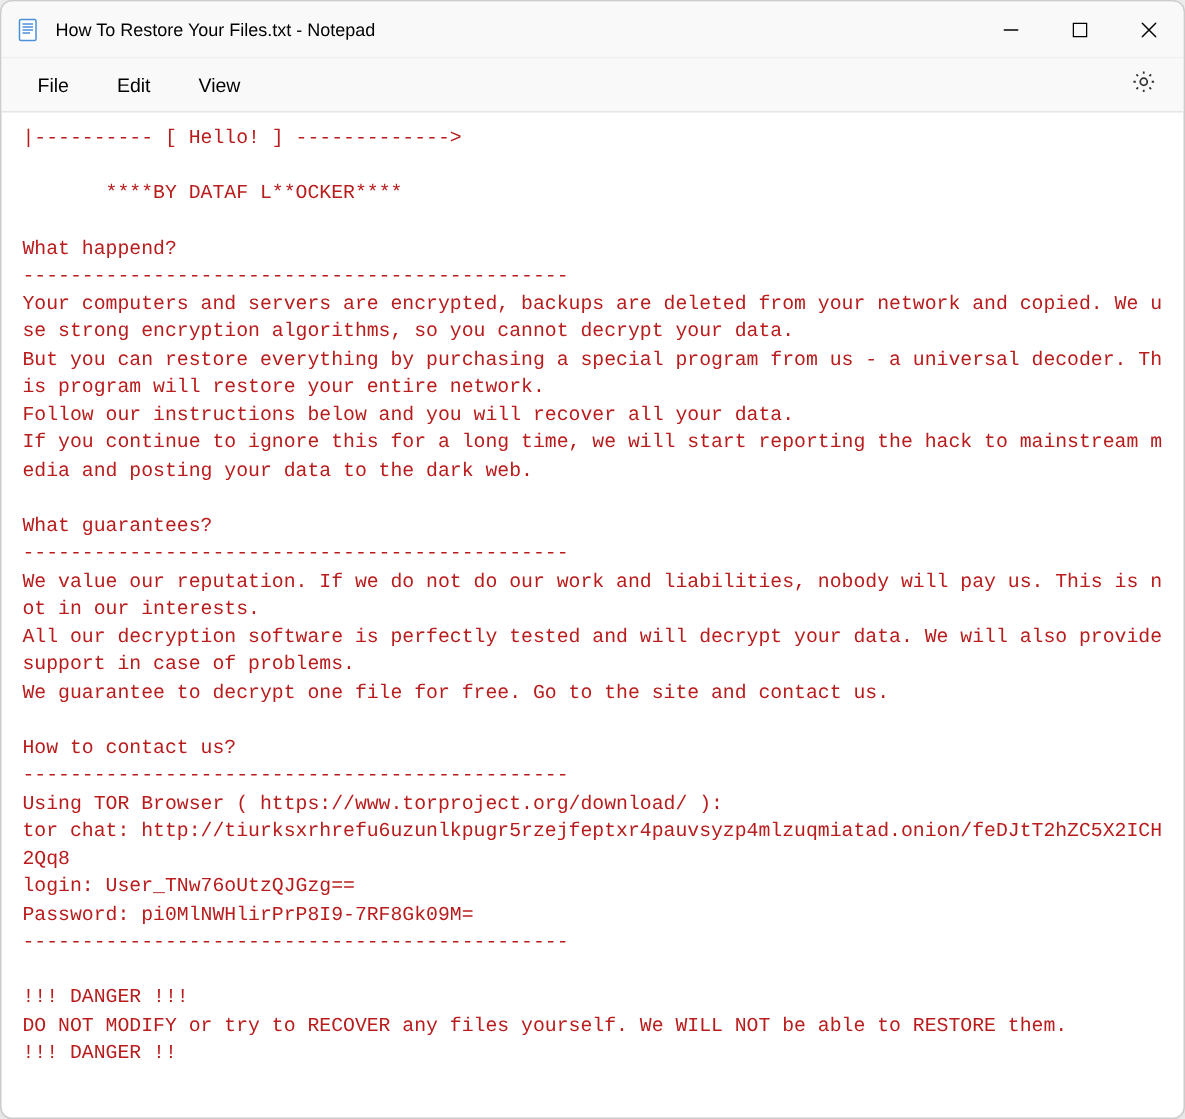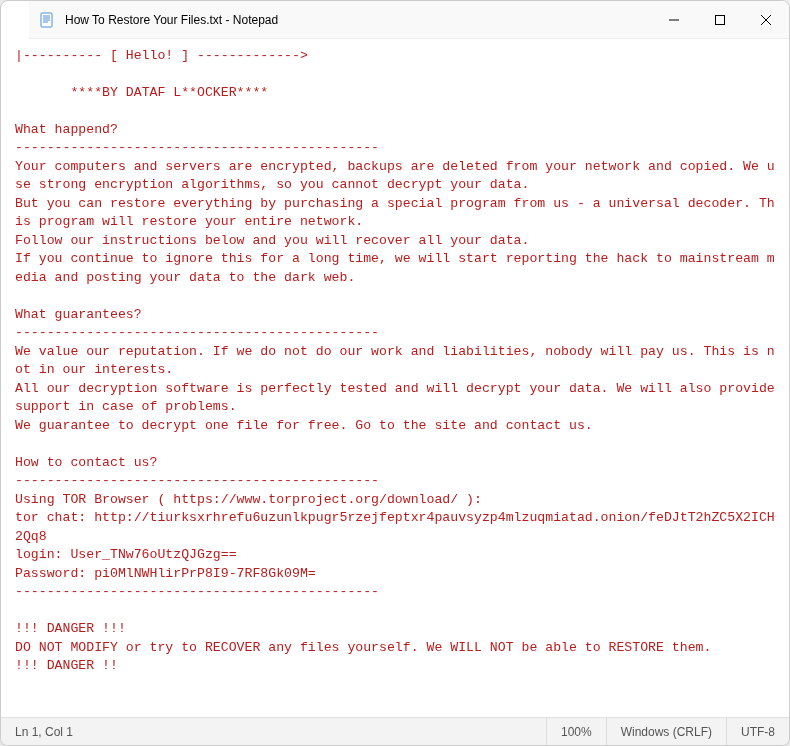--- a/index.html
+++ b/index.html
@@ -25,21 +25,20 @@
       box-shadow: 0 2px 10px rgba(0,0,0,0.1);
       overflow: hidden;
     }
     .titlebar {
       height: 38px;
       display: flex;
       align-items: center;
       padding-left: 10px;
       background: #f9f9f9;
       border-bottom: 1px solid #eee;
-      margin-left: 28px;
     }
     .titlebar-icon {
       width: 16px;
       height: 16px;
       margin-right: 10px;
       display: flex;
       align-items: center;
       justify-content: center;
     }
     .titlebar-title {
@@ -147,20 +146,34 @@
       </div>
       <div class="titlebar-btn close">
         <svg width="10" height="10" viewBox="0 0 10 10">
             <line x1="0" y1="0" x2="10" y2="10" stroke="currentColor" stroke-width="1"></line>
             <line x1="10" y1="0" x2="0" y2="10" stroke="currentColor" stroke-width="1"></line>
           </svg>
       </div>
     </div>
   </div>
 
+  <div class="menubar">
+    <div class="menu-item">File</div>
+    <div class="menu-item">Edit</div>
+    <div class="menu-item">View</div>
+    <div class="menu-spacer"></div>
+    <div class="settings-btn">
+      <span>
+        <svg width="17" height="17" viewBox="0 0 16 16" fill="none" stroke="#333" stroke-width="1.1">
+          <circle cx="8" cy="8" r="2.2"></circle>
+          <path d="M8 1.5v1.5M8 13v1.5M14.5 8h-1.5M3 8H1.5M12.6 3.4l-1.05 1.05M4.45 11.55L3.4 12.6M12.6 12.6l-1.05-1.05M4.45 4.45L3.4 3.4"></path>
+        </svg>
+      </span>
+    </div>
+  </div>
 
   <div class="editor">|---------- [ Hello! ] -------------&gt;
 
        ****BY DATAF L**OCKER****
 
 What happend?
 ----------------------------------------------
 Your computers and servers are encrypted, backups are deleted from your network and copied. We use strong encryption algorithms, so you cannot decrypt your data.
 But you can restore everything by purchasing a special program from us - a universal decoder. This program will restore your entire network.
 Follow our instructions below and you will recover all your data.
@@ -177,21 +190,14 @@
 Using TOR Browser ( https://www.torproject.org/download/ ):
 tor chat: http://tiurksxrhrefu6uzunlkpugr5rzejfeptxr4pauvsyzp4mlzuqmiatad.onion/feDJtT2hZC5X2ICH2Qq8
 login: User_TNw76oUtzQJGzg==
 Password: pi0MlNWHlirPrP8I9-7RF8Gk09M=
 ----------------------------------------------
 
 !!! DANGER !!!
 DO NOT MODIFY or try to RECOVER any files yourself. We WILL NOT be able to RESTORE them.
 !!! DANGER !!</div>
 
-  <div class="statusbar">
-    <div class="status-section">Ln 1, Col 1</div>
-    <div class="status-spacer"></div>
-    <div class="status-section">100%</div>
-    <div class="status-section">Windows (CRLF)</div>
-    <div class="status-section">UTF-8</div>
-  </div>
 
 </div>
 
 </body></html>

